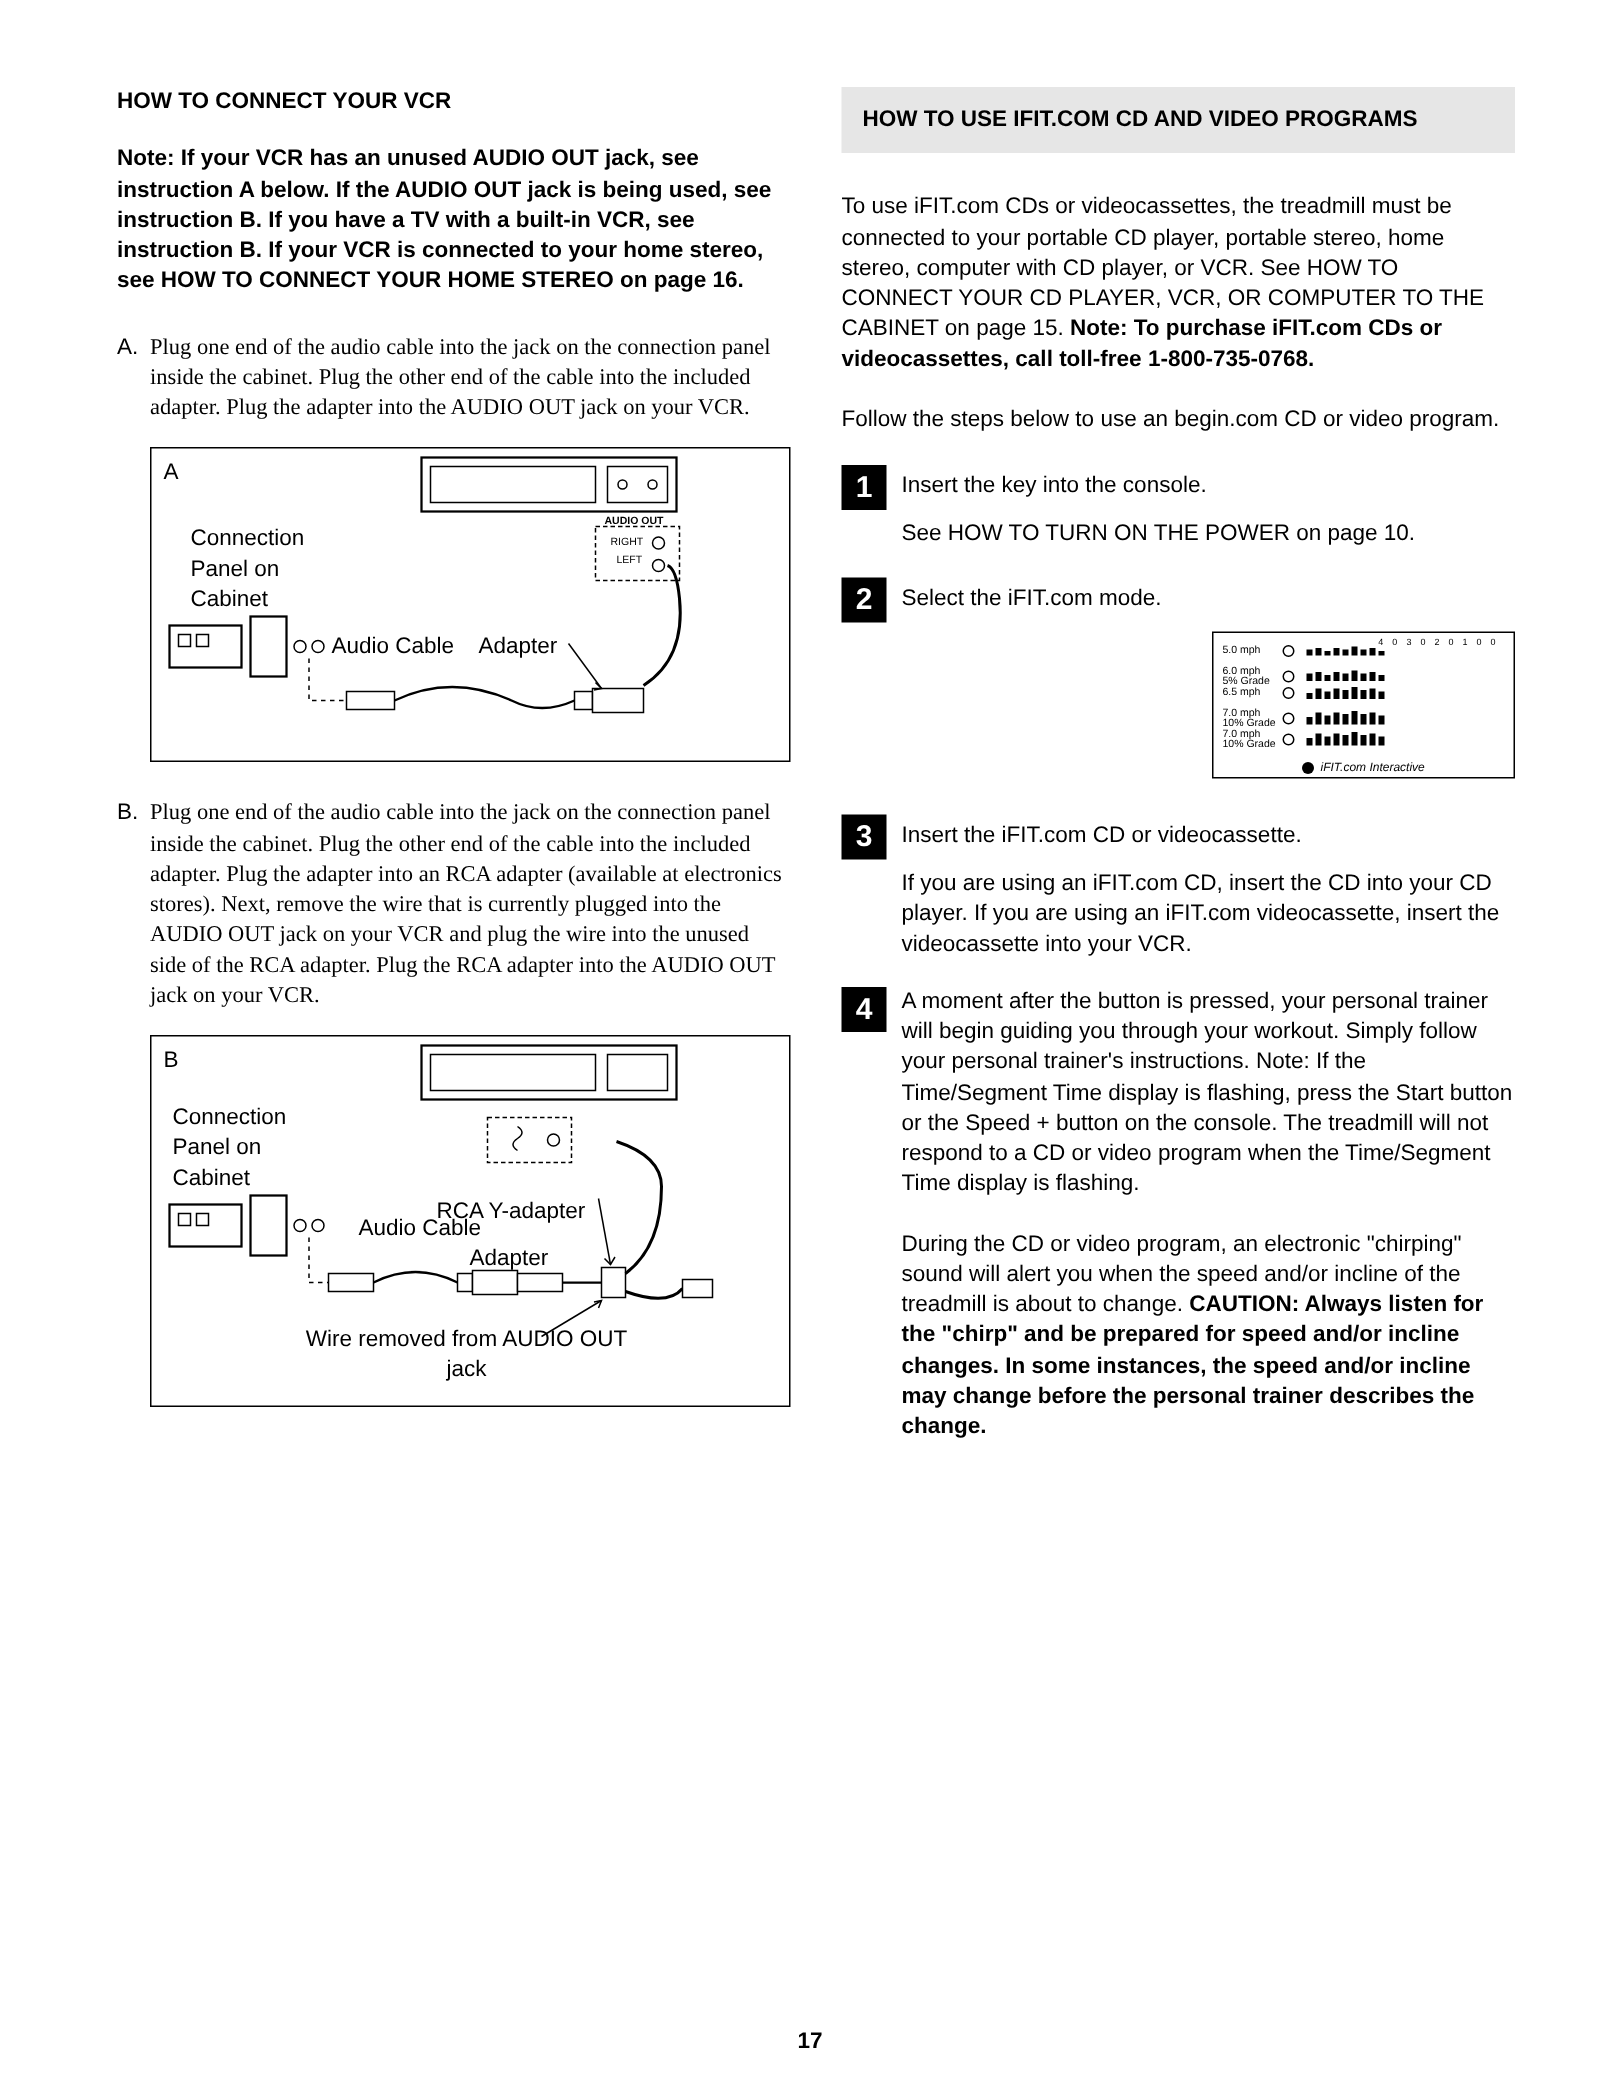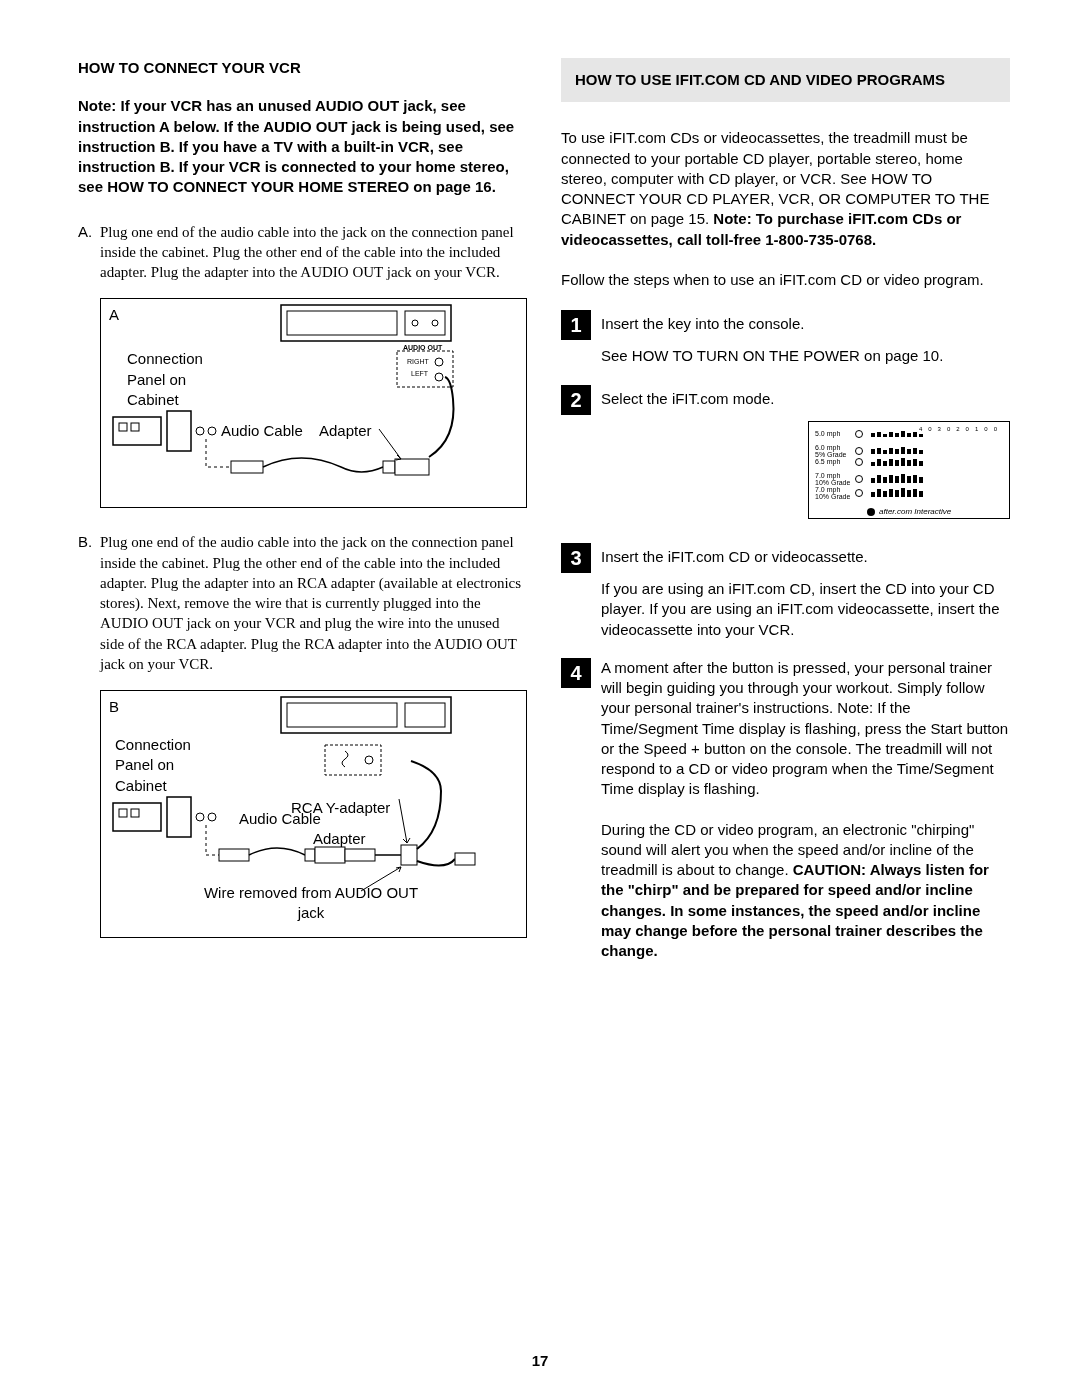--- a/index.html
+++ b/index.html
@@ -225,21 +225,21 @@
 
     <div class="col">
 
       <div class="rcol-hdr">HOW TO USE IFIT.COM CD AND VIDEO PROGRAMS</div>
 
       <p class="para">
         <span>To use iFIT.com CDs or videocassettes, the treadmill must be connected to your portable CD player, portable stereo, home stereo, computer with CD player, or VCR. See HOW TO CONNECT YOUR CD PLAYER, VCR, OR COMPUTER TO THE CABINET on page 15. </span>
         <span class="bold">Note: To purchase iFIT.com CDs or videocassettes, call toll-free 1-800-735-0768.</span>
       </p>
 
-      <p class="para">Follow the steps when to use an iFIT.com CD or video program.</p>
+      <p class="para">Follow the steps below to use an begin.com CD or video program.</p>
 
       <div class="step">
         <div class="stepnum">1</div>
         <div class="stepbody">
           <div class="steptitle">Insert the key into the console.</div>
           <div>See HOW TO TURN ON THE POWER on page 10.</div>
         </div>
       </div>
 
       <div class="step">
@@ -321,21 +321,21 @@
                   <span class="bar" style="height:8px"></span>
                   <span class="bar" style="height:7px"></span>
                   <span class="bar" style="height:9px"></span>
                   <span class="bar" style="height:7px"></span>
                   <span class="bar" style="height:8px"></span>
                   <span class="bar" style="height:6px"></span>
                 </span>
               </div>
             <div style="position:absolute;bottom:2px;left:0;right:0;text-align:center;font-size:8px;font-style:italic;">
               <span style="display:inline-block;width:8px;height:8px;border-radius:50%;background:#000;vertical-align:middle;margin-right:2px;"></span>
-              <span>after.com Interactive</span>
+              <span>iFIT.com Interactive</span>
             </div>
           </div>
 
           <div style="clear:both"></div>
         </div>
       </div>
 
       <div class="step">
         <div class="stepnum">3</div>
         <div class="stepbody">

